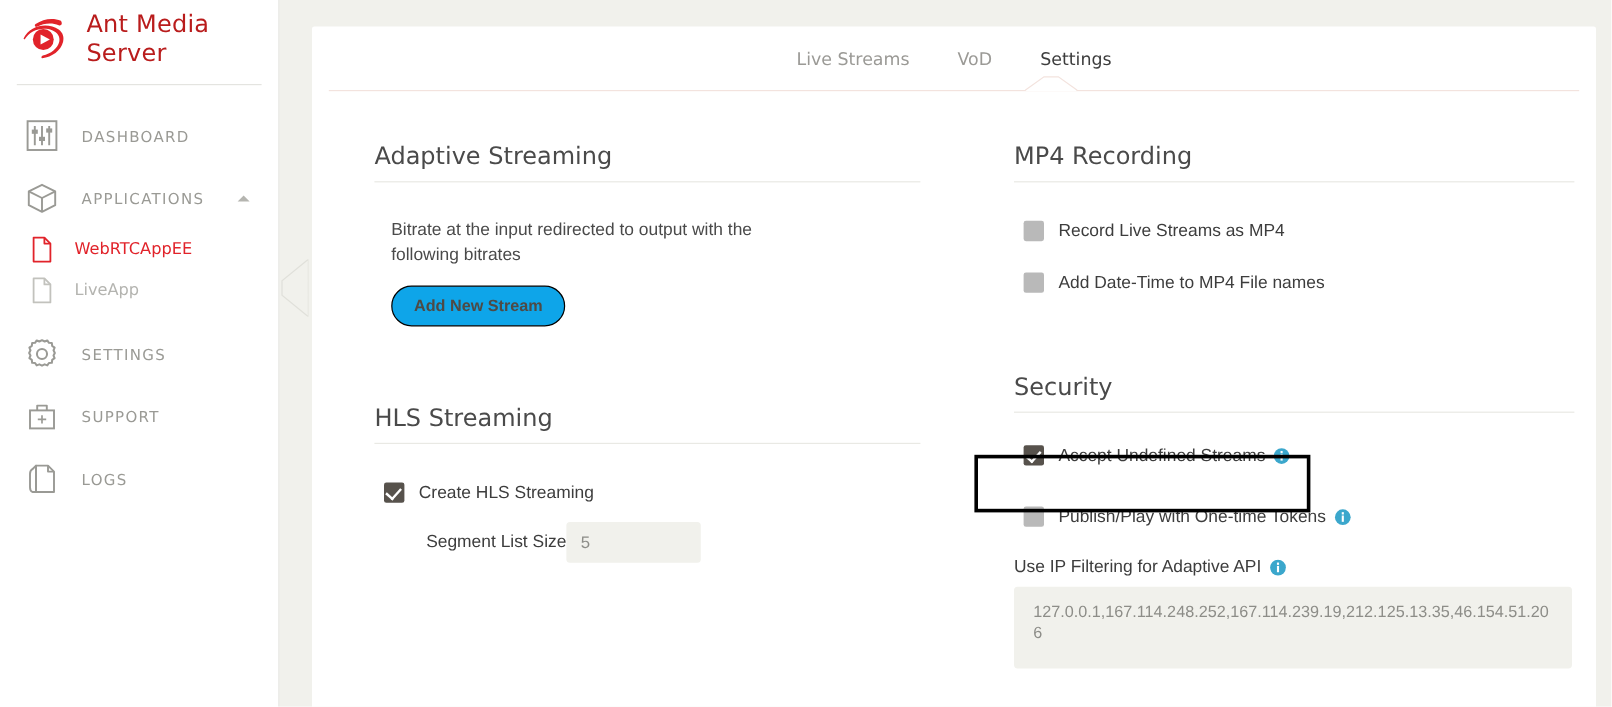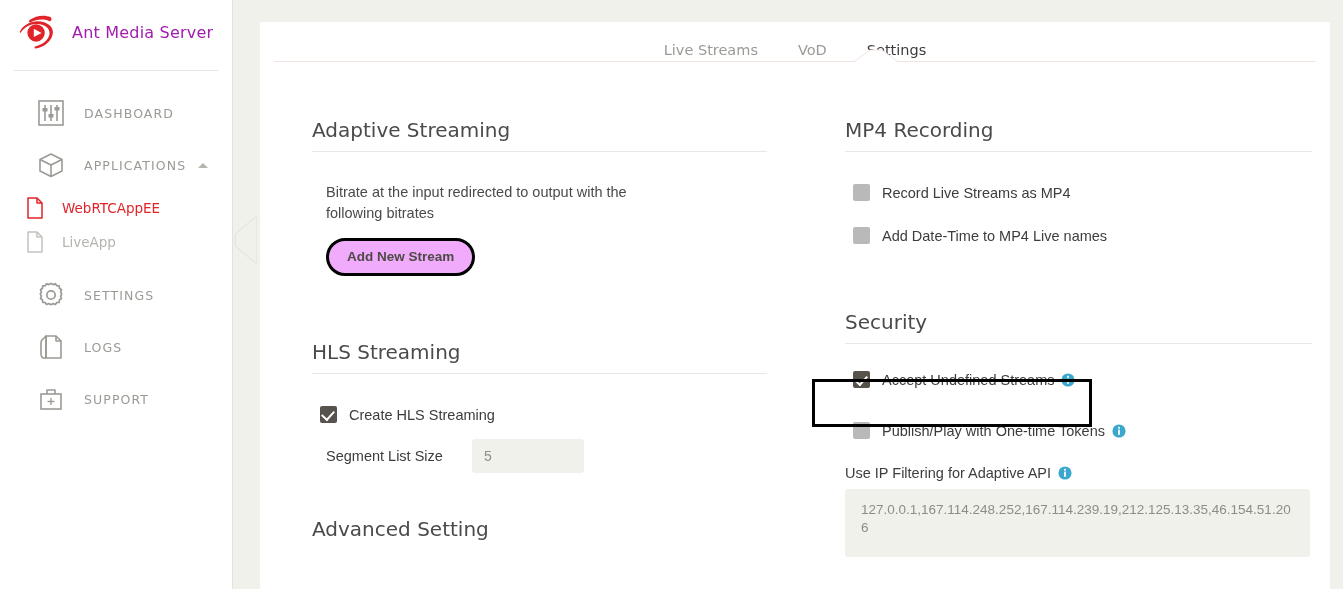--- a/index.html
+++ b/index.html
@@ -17,32 +17,32 @@
     width: 233px; height: 589px;
     background: #ffffff;
     border-right: 1px solid #e2e2dd;
   }
   .brand {
     display: flex; align-items: center;
     height: 64px; padding-left: 14px; gap: 12px;
   }
   .brand-logo { width: 46px; height: 44px; flex: none; }
   .brand-title {
-    font-size: 16px; color: #a21caf; letter-spacing: .2px;
+    font-size: 20px; color: #b91c1c; letter-spacing: .2px;
     font-family: "DejaVu Sans", sans-serif; font-weight: 400;
   }
   .brand-rule {
     height: 1px; background: #e4e4e0;
     margin: 6px 14px 0 14px;
   }
   .nav { margin-top: 16px; }
   .nav-item {
     position: relative;
     display: flex; align-items: center;
-    height: 52px; padding-left: 36px; gap: 18px;
+    height: 52px; padding-left: 20px; gap: 18px;
     cursor: pointer; user-select: none;
   }
   .nav-icon { width: 30px; height: 30px; flex: none; display: block; }
   .nav-label {
     font-size: 12.5px; letter-spacing: 1.1px;
     color: #9a9a95; font-family: "DejaVu Sans", sans-serif;
   }
   .nav-caret {
     position: absolute; right: 24px; top: 50%;
     width: 0; height: 0; margin-top: -2px;
@@ -73,21 +73,21 @@
   
   .card {
     position: absolute; left: 260px; top: 22px;
     width: 1070px; height: 600px;
     background: #ffffff;
     border-radius: 2px;
   }
 
   .tabbar {
     position: relative;
-    height: 40px;
+    height: 54px;
     margin: 0 14px 0 14px;
   }
   .tabs {
     position: absolute; left: 0; right: 0; top: 20px;
     display: flex; justify-content: center; gap: 40px;
   }
   .tab {
     font-size: 14.5px; color: #9b9a96; cursor: pointer;
     font-family: "DejaVu Sans", sans-serif;
   }
@@ -116,22 +116,22 @@
     font-family: "DejaVu Sans", sans-serif;
   }
 
   .hint {
     font-size: 14.5px; color: #4a4a4a; line-height: 21px;
     margin: 30px 0 0 14px; max-width: 330px;
   }
   .pill-btn {
     display: inline-block; margin: 14px 0 0 14px;
     padding: 8px 18px 9px 18px;
-    border: 3px solid #000000; border-radius: 20px;
-    background: #f0abfc; color: #4e4a45;
+    border: 1px solid #000000; border-radius: 20px;
+    background: #0ea5e9; color: #4e4a45;
     font-size: 13.5px; font-weight: bold; cursor: pointer;
     font-family: "Liberation Sans", sans-serif;
   }
 
   .check-row {
     display: flex; align-items: center; gap: 12px;
     margin-top: 26px; margin-left: 8px;
   }
   .check-row.first { margin-top: 32px; }
   .cbox {
@@ -150,21 +150,21 @@
     font-size: 14.5px; color: #3d3d3d;
     display: flex; align-items: center; gap: 7px;
   }
   .info-icon { width: 14px; height: 14px; display: block; }
 
   .field-row {
     display: flex; align-items: center;
     margin-top: 16px; margin-left: 14px;
   }
   .field-label {
-    width: 146px; font-size: 14.5px; color: #3d3d3d;
+    width: 146px; font-size: 14.5px; color: #3d3d3d; text-align: right;
   }
   .field-input {
     width: 112px; height: 34px;
     background: #f1f1ec; border: none; border-radius: 3px;
     padding: 0 12px; font-size: 14px; color: #8d8d88;
     font-family: "Liberation Sans", sans-serif;
   }
 
   .adv-title {
     font-size: 20px; color: #4a4a4a; font-weight: 400;
@@ -254,35 +254,35 @@
       <div class="nav-item" style="margin-top:10px">
         <svg class="nav-icon" viewBox="0 0 30 30">
           <path d="M15 3.5 l2.2 1.1 2.2-.9 1.4 2 2.4.2 .3 2.4 2 1.4-.9 2.2 1.1 2.2-1.1 2.2 .9 2.2-2 1.4-.3 2.4-2.4.2-1.4 2-2.2-.9-2.2 1.1-2.2-1.1-2.2 .9-1.4-2-2.4-.2-.3-2.4-2-1.4 .9-2.2-1.1-2.2 1.1-2.2-.9-2.2 2-1.4 .3-2.4 2.4-.2 1.4-2 2.2 .9z" fill="none" stroke="#9a9a95" stroke-width="1.7" stroke-linejoin="round"></path>
           <circle cx="15" cy="15" r="4.2" fill="none" stroke="#9a9a95" stroke-width="1.7"></circle>
         </svg>
         <span class="nav-label">SETTINGS</span>
       </div>
 
       <div class="nav-item">
         <svg class="nav-icon" viewBox="0 0 30 30">
-          <path d="M10 4 H20 L25 9 V26 H10 Z" fill="none" stroke="#9a9a95" stroke-width="1.6" stroke-linejoin="round"></path>
-          <path d="M20 4 V9 H25" fill="none" stroke="#9a9a95" stroke-width="1.6" stroke-linejoin="round"></path>
-          <path d="M7 7 Q5 8 5 11 V22 Q5 25 7 26 H10 V4 Z" fill="none" stroke="#9a9a95" stroke-width="1.6" stroke-linejoin="round"></path>
-        </svg>
-        <span class="nav-label">LOGS</span>
-      </div>
-
-      <div class="nav-item">
-        <svg class="nav-icon" viewBox="0 0 30 30">
           <rect x="5" y="10" width="20" height="15" fill="none" stroke="#9a9a95" stroke-width="1.6"></rect>
           <path d="M11 10 V6 H19 V10" fill="none" stroke="#9a9a95" stroke-width="1.6" stroke-linejoin="round"></path>
           <line x1="15" y1="14" x2="15" y2="21" stroke="#9a9a95" stroke-width="1.4"></line>
           <line x1="11.5" y1="17.5" x2="18.5" y2="17.5" stroke="#9a9a95" stroke-width="1.4"></line>
         </svg>
         <span class="nav-label">SUPPORT</span>
+      </div>
+
+      <div class="nav-item">
+        <svg class="nav-icon" viewBox="0 0 30 30">
+          <path d="M10 4 H20 L25 9 V26 H10 Z" fill="none" stroke="#9a9a95" stroke-width="1.6" stroke-linejoin="round"></path>
+          <path d="M20 4 V9 H25" fill="none" stroke="#9a9a95" stroke-width="1.6" stroke-linejoin="round"></path>
+          <path d="M7 7 Q5 8 5 11 V22 Q5 25 7 26 H10 V4 Z" fill="none" stroke="#9a9a95" stroke-width="1.6" stroke-linejoin="round"></path>
+        </svg>
+        <span class="nav-label">LOGS</span>
       </div>
 
     </div>
   </div>
 
   <div class="page-bg">
     <svg class="edge-notch" viewBox="0 0 24 48">
       <path d="M24 0 L24 48 L2 30 L2 18 Z" fill="#f1f1ec" stroke="#e0e0da" stroke-width="1"></path>
     </svg>
   </div>
@@ -316,35 +316,34 @@
           <span class="cbox checked"></span>
           <span class="check-label">Create HLS Streaming</span>
         </div>
 
         <div class="field-row">
           <span class="field-label">Segment List Size</span>
           <input class="field-input" type="text" value="5" style="">
         </div>
 
 
-        <div class="adv-title">Advanced Setting</div>
       </div>
 
       <div class="col right">
 
         <div class="section-title">MP4 Recording</div>
 
         <div class="check-row first">
           <span class="cbox"></span>
           <span class="check-label">Record Live Streams as MP4</span>
         </div>
 
         <div class="check-row">
           <span class="cbox"></span>
-          <span class="check-label">Add Date-Time to MP4 Live names</span>
+          <span class="check-label">Add Date-Time to MP4 File names</span>
         </div>
 
         <div class="section-title" style="margin-top:24px">Security</div>
 
         <div class="check-row" style="margin-top:27px">
           <span class="cbox checked"></span>
           <span class="check-label">
             <span>Accept Undefined Streams</span>
             <svg class="info-icon" viewBox="0 0 16 16">
               <circle cx="8" cy="8" r="7.5" fill="#3ba7cc"></circle>

